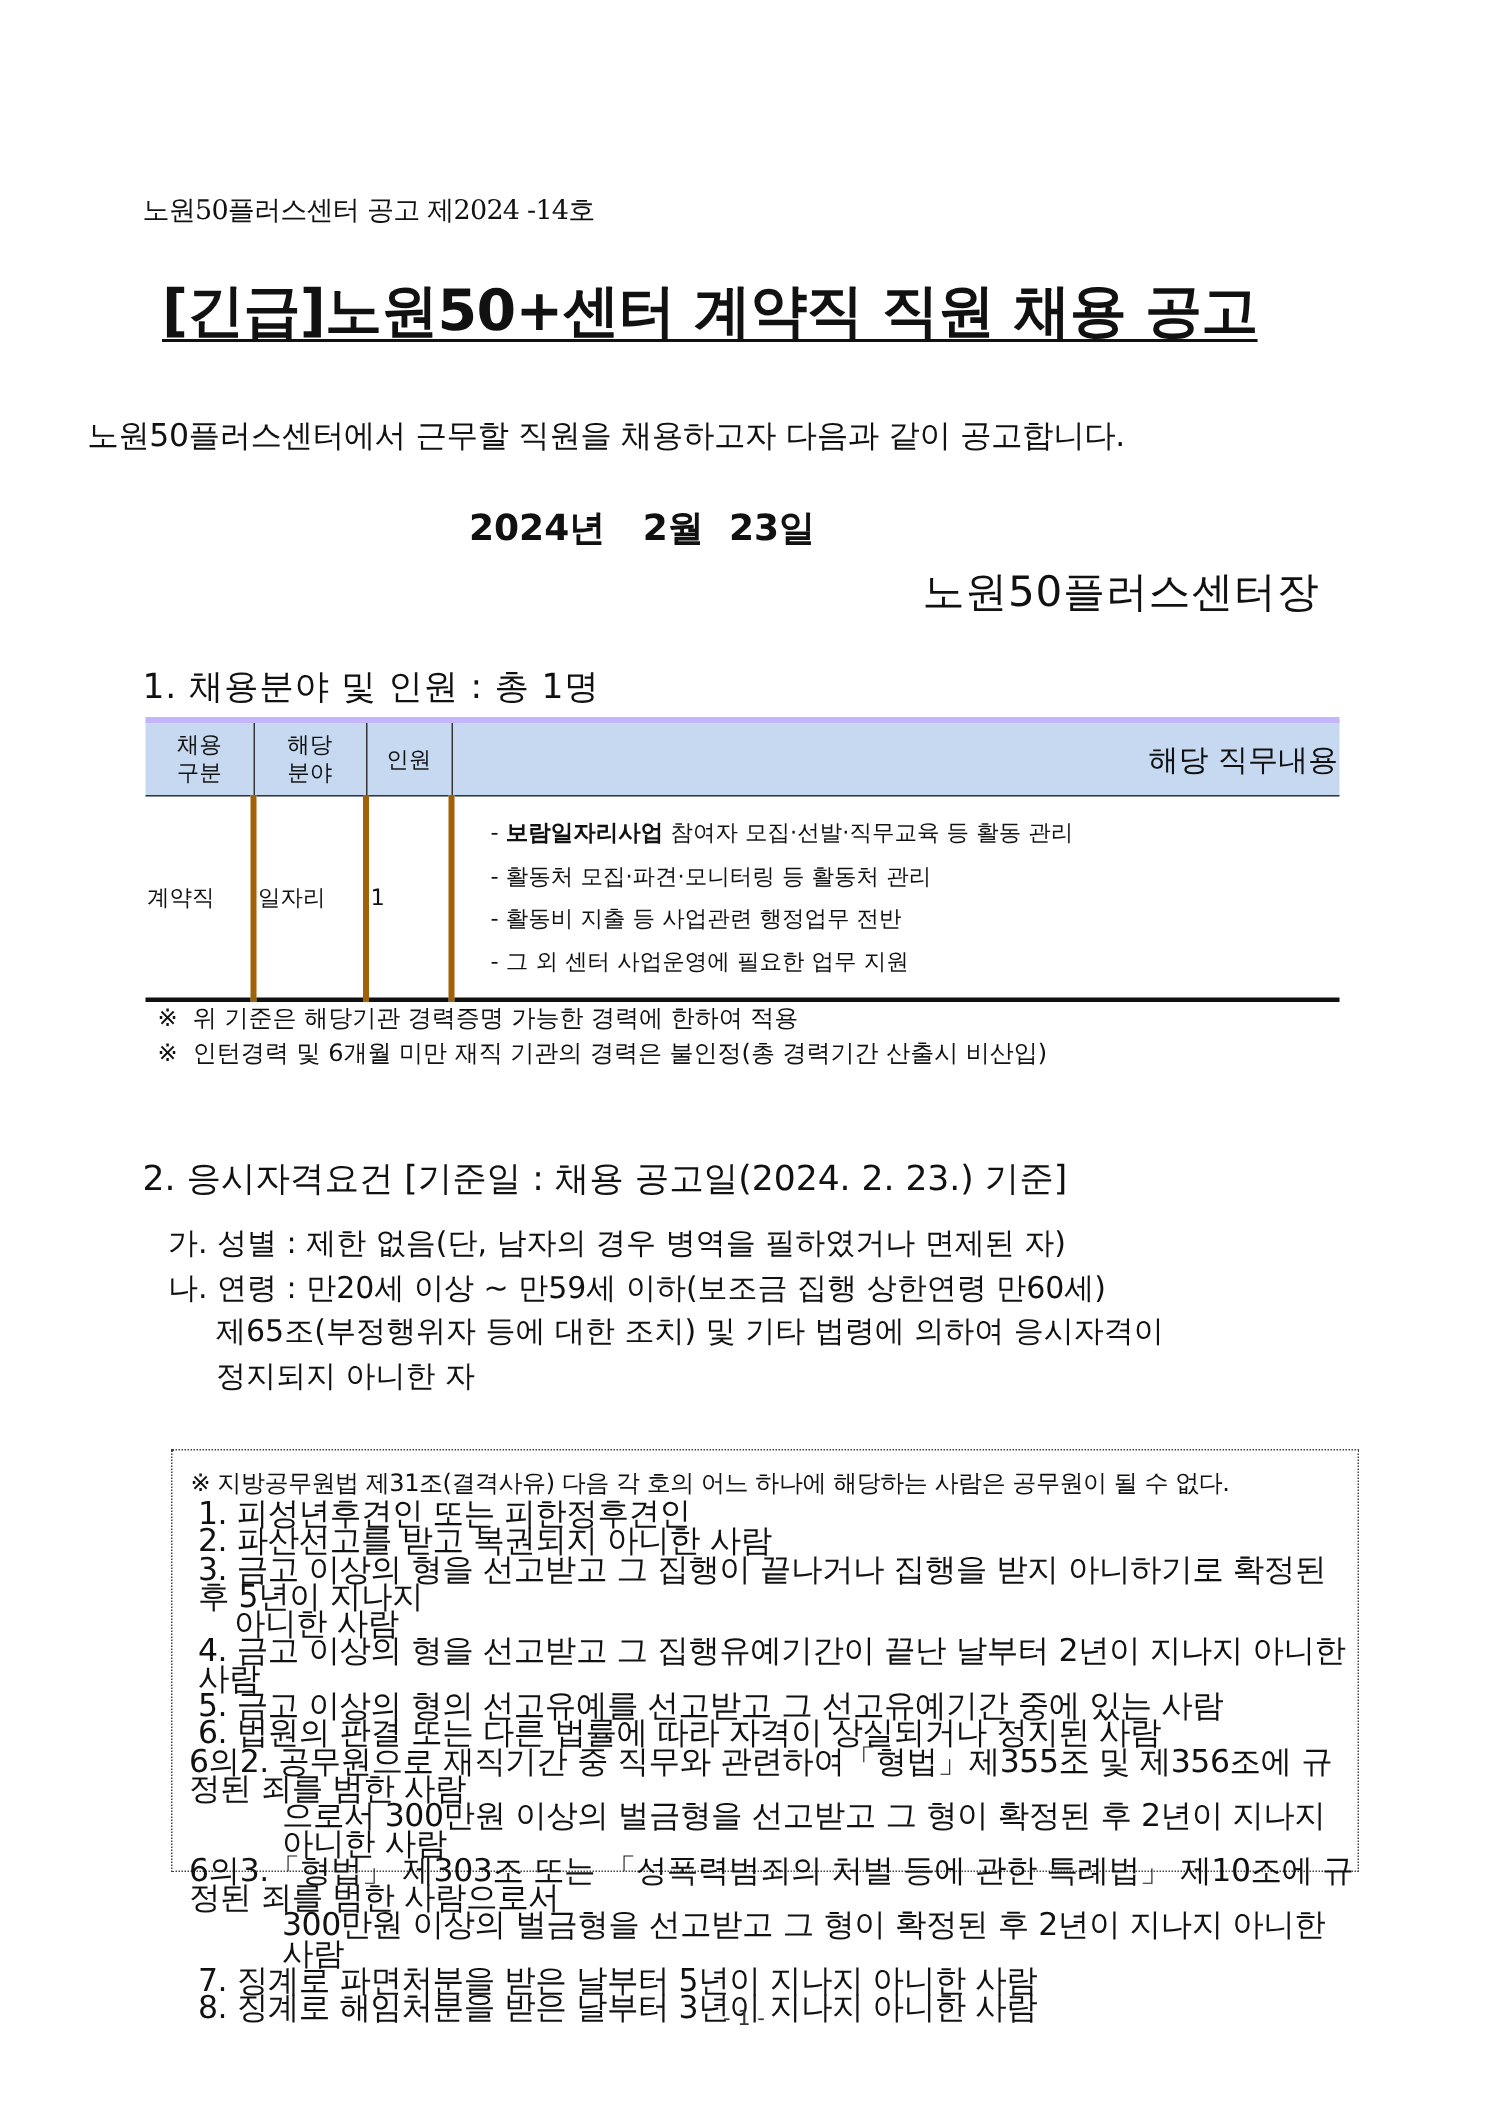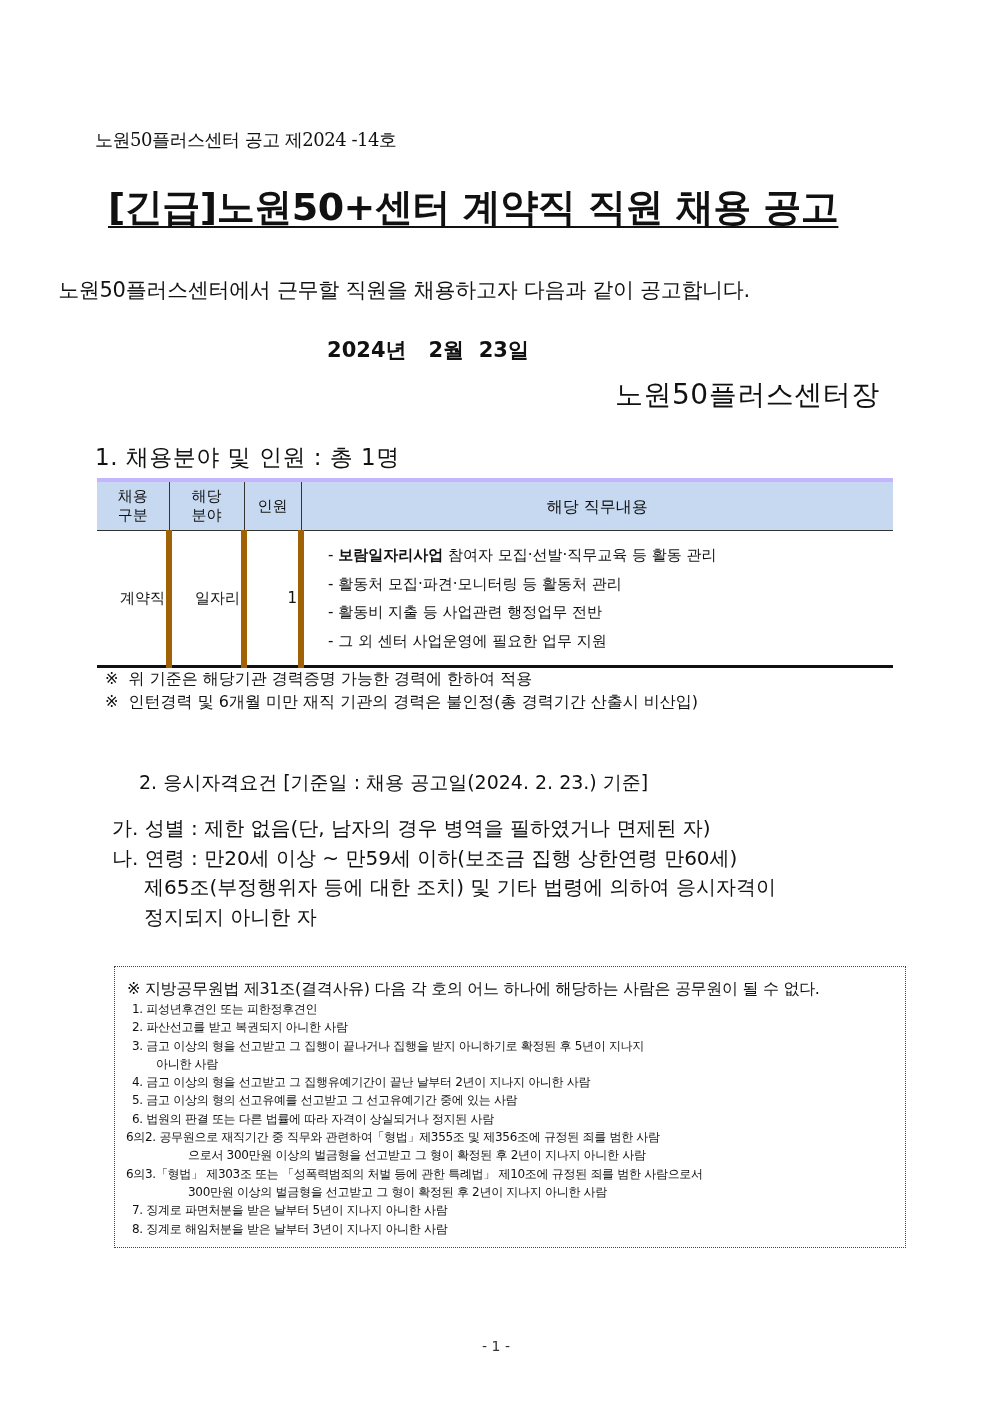--- a/index.html
+++ b/index.html
@@ -1,39 +1,39 @@
 <!DOCTYPE html>
 <html><head>
 <meta charset="utf-8">
 <style>
   html, body { margin: 0; padding: 0; background: #ffffff; }
   body { width: 992px; height: 1403px; position: relative; overflow: hidden; color: #111; font-family: "DejaVu Sans", "Liberation Sans", sans-serif; }
   .abs { position: absolute; }
   .notice-no { left: 95px; top: 128px; font-family: "DejaVu Serif", "Liberation Serif", serif; font-size: 18px; letter-spacing: -0.5px; }
   .title { left: 108px; top: 182px; width: 762px; font-size: 38px; font-weight: bold; letter-spacing: -0.5px; text-decoration: underline; text-underline-offset: 6px; text-decoration-thickness: 2px; white-space: nowrap; }
   .intro { left: 0; width: 808px; top: 276px; text-align: center; font-size: 21px; letter-spacing: -0.3px; }
-  .date { left: 0; width: 856px; top: 336px; text-align: center; font-size: 21px; font-weight: bold; }
+  .date { left: 0; width: 856px; top: 336px; text-align: center; font-size: 24px; font-weight: bold; }
   .signer { left: 615px; top: 376px; font-size: 28px; letter-spacing: 0.5px; }
   .sec1 { left: 95px; top: 442px; font-size: 23px; letter-spacing: 0.5px; }
   table.jobs { position: absolute; left: 97px; top: 478px; width: 796px; border-collapse: collapse; }
   table.jobs th { background: #c6d9f1; font-weight: normal; font-size: 15px; line-height: 19px; border-left: 1px solid #333; border-right: 1px solid #333; height: 46px; text-align: center; }
   table.jobs thead tr { border-top: 4px solid #c4b5fd; border-bottom: 1px solid #333; }
   table.jobs th:first-child, table.jobs td:first-child { border-left: none; }
   table.jobs th:last-child, table.jobs td:last-child { border-right: none; }
-  table.jobs td { border-left: 1px solid #333; border-right: 6px solid #a16207; text-align: right; font-size: 15px; height: 132px; }
+  table.jobs td { border-left: 1px solid #333; border-right: 4px solid #a16207; text-align: left; font-size: 15px; height: 132px; }
   table.jobs tbody tr { border-bottom: 3px solid #111; }
   td.duties { text-align: left !important; padding-left: 24px; font-size: 20px; line-height: 28.5px; }
   .bold { font-weight: bold; }
   .notes { left: 105px; top: 667px; font-size: 16px; line-height: 23px; }
-  .sec2 { left: 95px; top: 770px; font-size: 19px; margin-left: 44px; }
+  .sec2 { left: 95px; top: 770px; font-size: 23px; }
   .reqs { left: 112px; top: 814px; font-size: 20px; line-height: 29.5px; }
   .reqs .indent { padding-left: 32px; }
   .box { left: 114px; top: 966px; width: 792px; height: 282px; border: 1px dotted #444; box-sizing: border-box; }
   .box-head { left: 127px; top: 979px; font-size: 16px; letter-spacing: -0.3px; }
-  .box-list { left: 132px; top: 1000px; font-size: 12px; line-height: 18.3px; width: 772px; letter-spacing: -0.3px; }
+  .box-list { left: 132px; top: 1000px; font-size: 21px; line-height: 18.3px; width: 772px; letter-spacing: -0.3px; }
   .box-list .cont { padding-left: 24px; }
   .box-list .cont2 { padding-left: 56px; }
   .page-num { left: 0; width: 992px; top: 1338px; text-align: center; font-size: 14px; color: #333; }
 </style>
 </head>
 <body>
 
 <div class="abs notice-no">노원50플러스센터 공고 제2024 -14호</div>
 <div class="abs title">[긴급]노원50+센터 계약직 직원 채용 공고</div>
 <div class="abs intro">노원50플러스센터에서 근무할 직원을 채용하고자 다음과 같이 공고합니다.</div>
@@ -47,21 +47,21 @@
     <col style="width:72px">
       <col style="width:75px">
       <col style="width:57px">
       <col>
   </colgroup>
   <thead>
     <tr>
       <th><span>채용</span><br><span>구분</span></th>
       <th><span>해당</span><br><span>분야</span></th>
       <th><span>인원</span></th>
-      <th style="font-size:16px;"><span>해당 직무내용</span></th>
+      <th style="font-size:20px;text-align:right;"><span>해당 직무내용</span></th>
     </tr>
   </thead>
   <tbody>
     <tr>
       <td>계약직</td>
       <td>일자리</td>
       <td>1</td>
       <td class="duties">
         <div><span style="white-space:pre">- </span><span class="bold">보람일자리사업</span><span style="white-space:pre"> 참여자 모집·선발·직무교육 등 활동 관리</span></div>
         <div><span style="white-space:pre">- </span><span>활동처 모집·파견·모니터링 등 활동처 관리</span></div>

